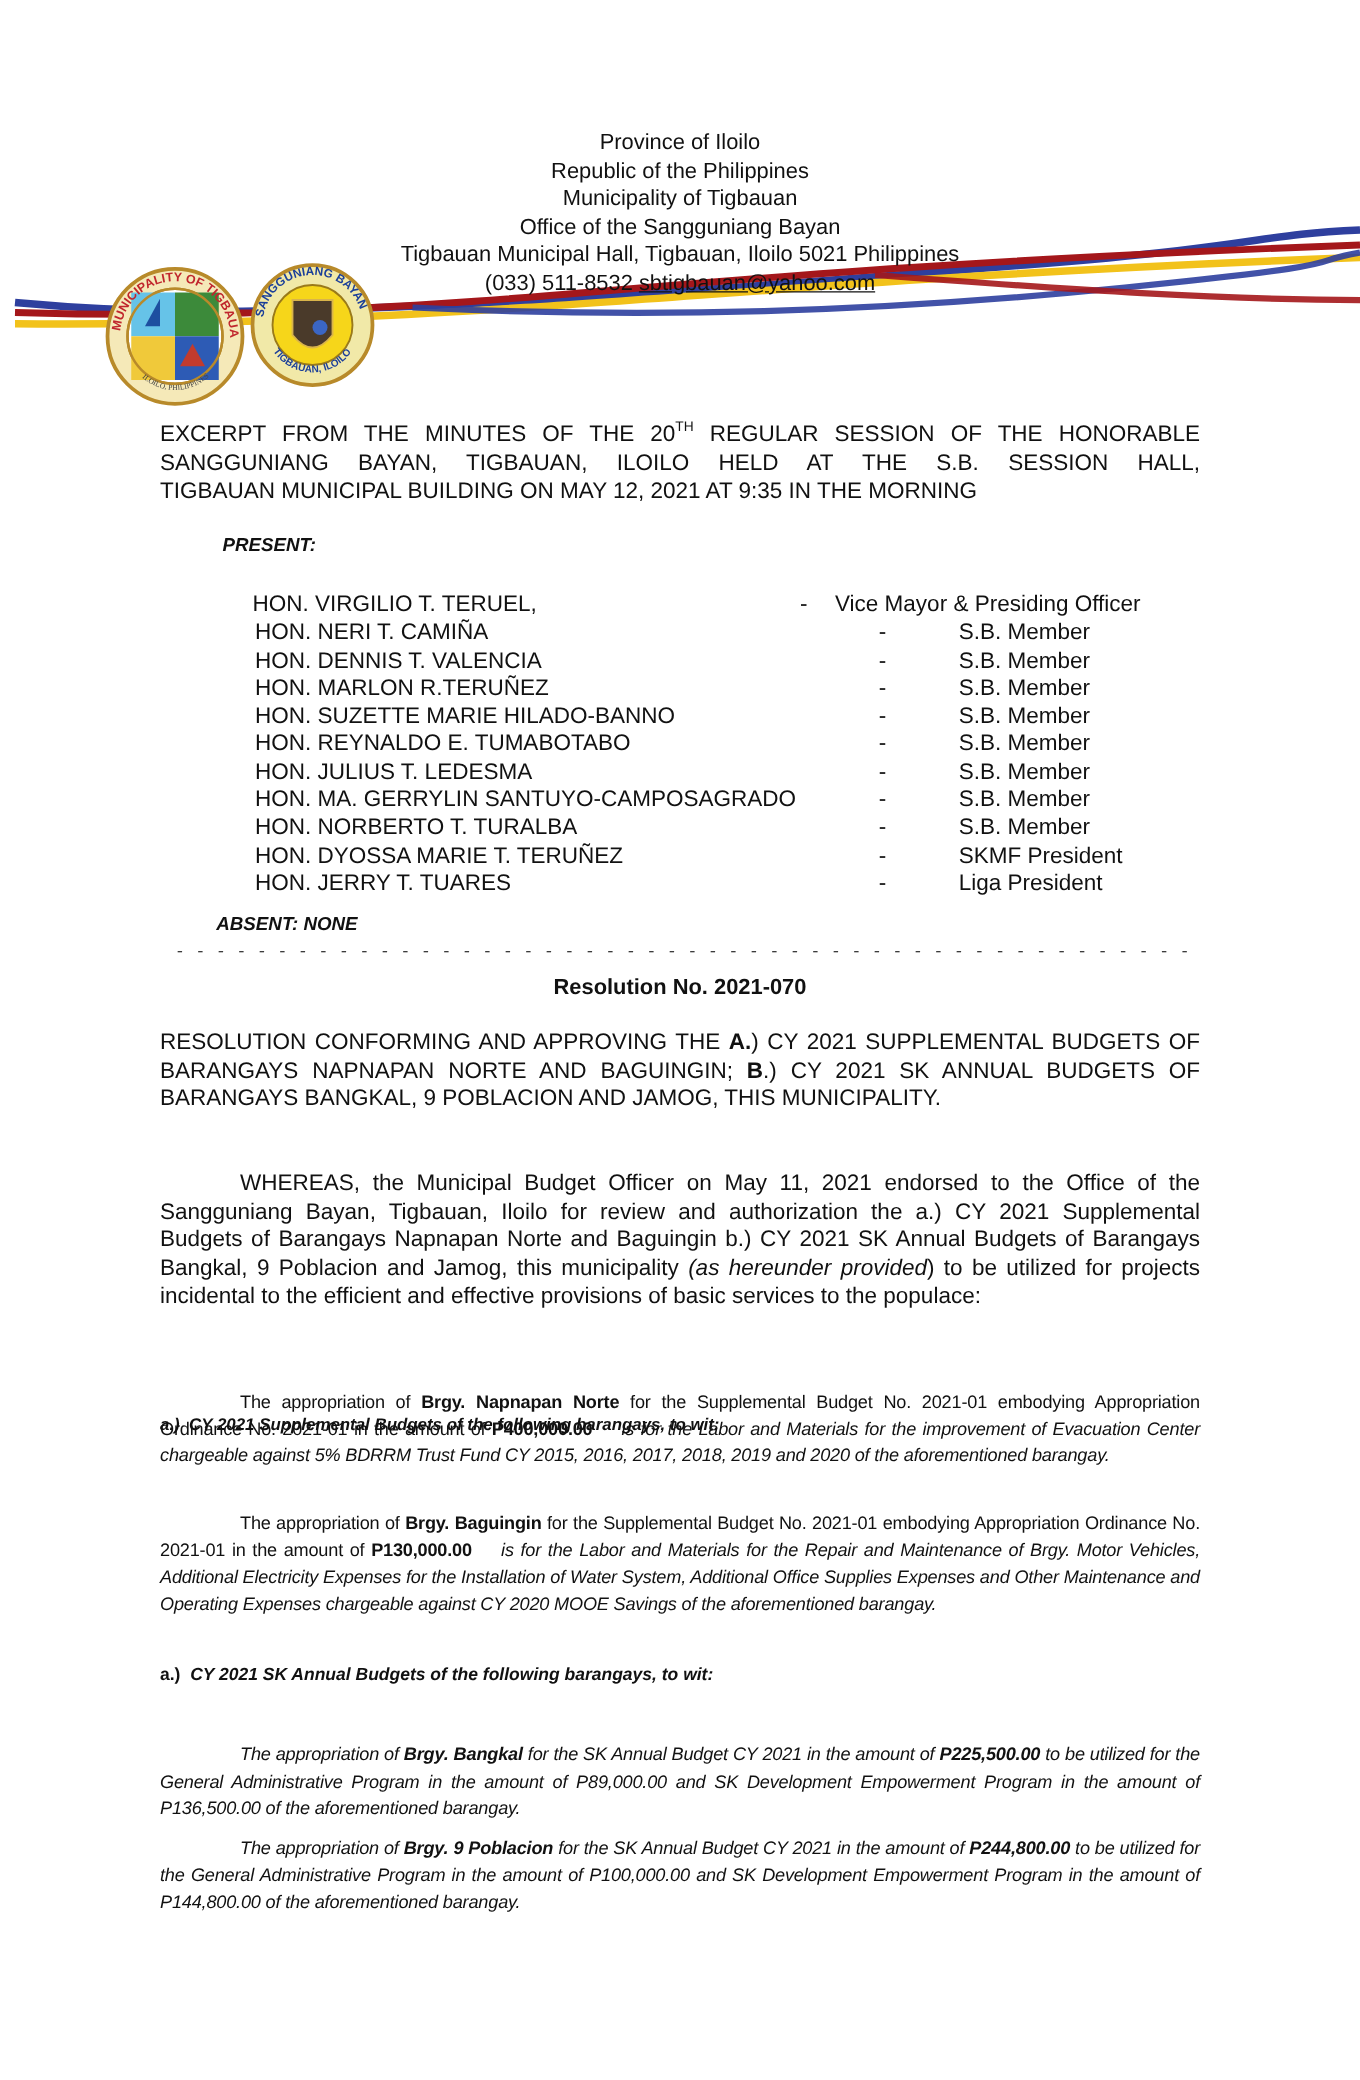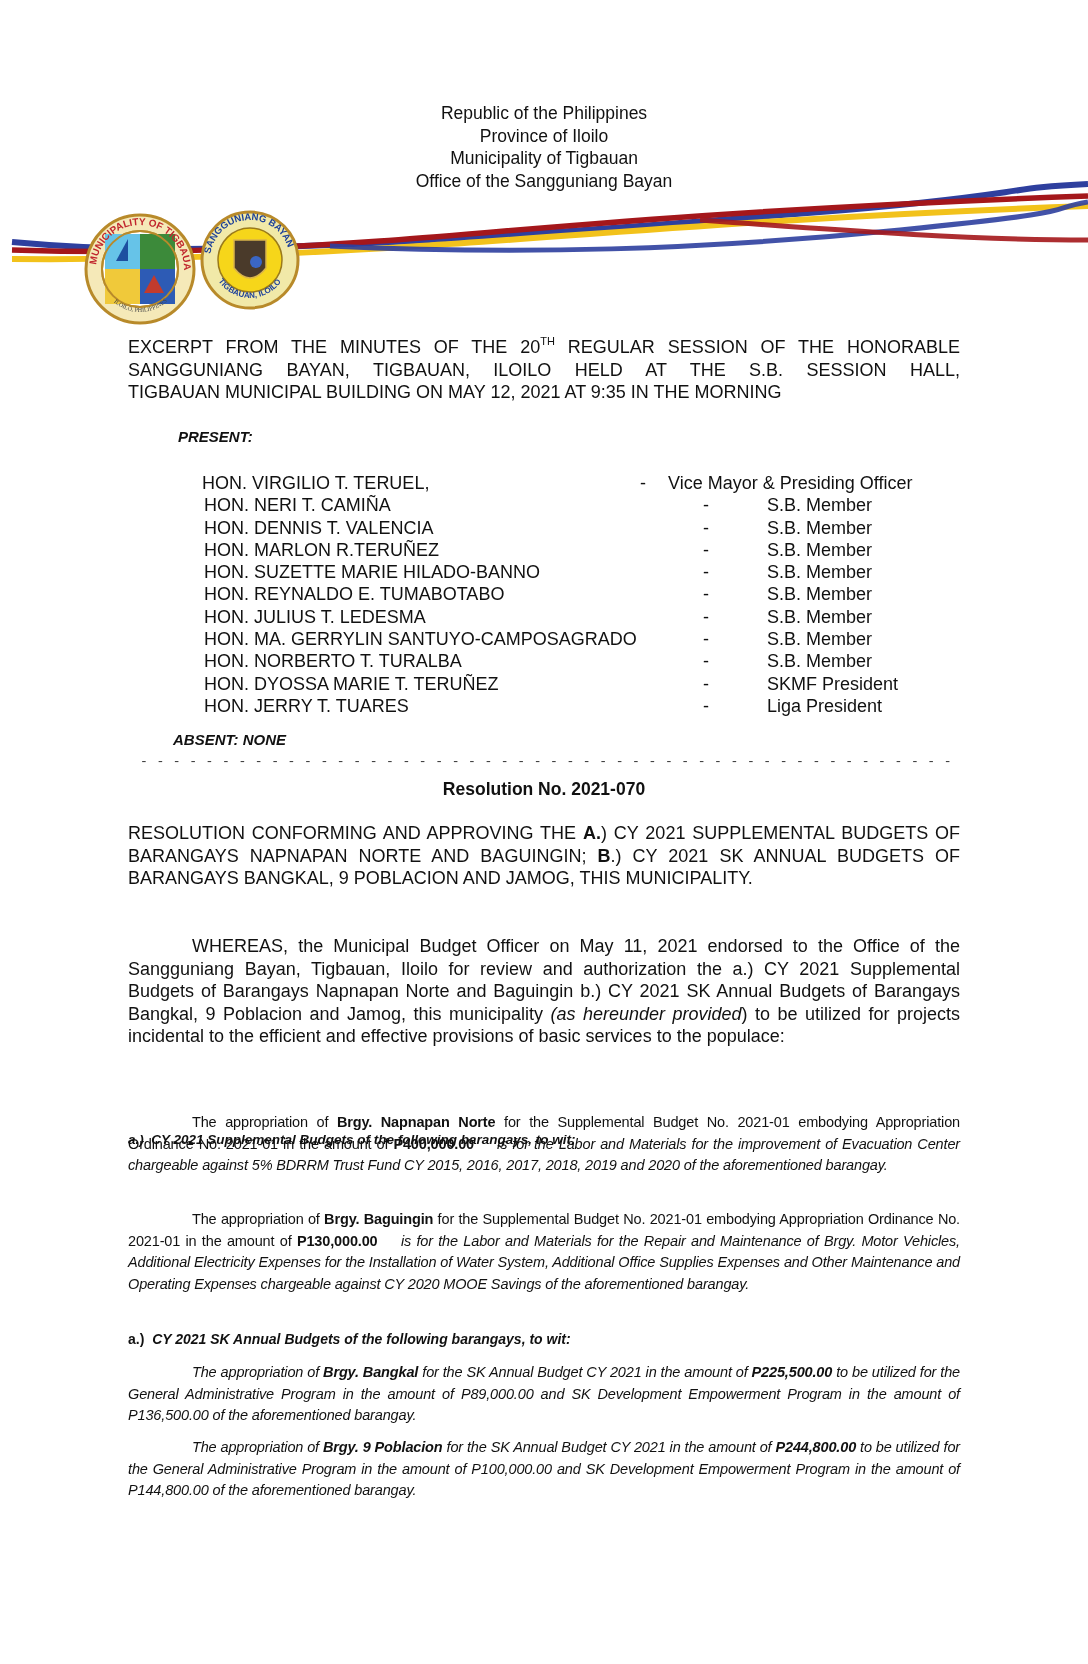--- a/index.html
+++ b/index.html
@@ -32,43 +32,48 @@
 
     .res-title { position: absolute; left: 128px; top: 822px; width: 832px; font-family: "Liberation Sans", sans-serif; font-size: 18px; line-height: 22.5px; text-align: justify; }
     .res-title b { font-weight: bold; }
 
     .whereas { position: absolute; left: 128px; top: 935px; width: 832px; font-family: "Liberation Sans", sans-serif; font-size: 18px; line-height: 22.5px; text-align: justify; text-indent: 64px; }
 
     .sec-head { position: absolute; left: 128px; font-family: "Liberation Sans", sans-serif; font-size: 13.5px; font-weight: bold; }
     .sec-head .it { font-style: italic; }
 
     .para { position: absolute; left: 128px; width: 832px; font-family: "Liberation Sans", sans-serif; font-size: 14.5px; line-height: 21.5px; text-align: justify; text-indent: 64px; letter-spacing: -0.15px; }
-    .para.italic { font-style: italic; }
+    .para.italic { font-style: italic; margin-top: 32px; }
     .para b { font-weight: bold; }
     .para i { font-style: italic; margin-left: 18px; }
   </style>
 </head>
 <body>
 
 <div class="page">
 
   <div class="header">
     <svg class="ribbons" width="1088" height="230" viewBox="0 0 1088 230">
       <path d="M12 142 C 120 152, 200 150, 330 145 S 620 128, 820 112 S 1000 88, 1088 84" stroke="#2e3f9e" stroke-width="6" fill="none"></path>
       <path d="M12 150 C 140 154, 250 150, 380 141 S 700 110, 1088 96" stroke="#a4171b" stroke-width="5.5" fill="none"></path>
       <path d="M12 159 C 150 160, 260 156, 420 146 S 760 118, 1088 106" stroke="#f2c21b" stroke-width="6" fill="none"></path>
       <path d="M330 146 C 520 155, 700 150, 900 130 S 1040 110, 1088 102" stroke="#2e3f9e" stroke-width="5" fill="none" opacity="0.9"></path>
       <path d="M700 120 C 860 132, 980 140, 1088 140" stroke="#a4171b" stroke-width="5" fill="none" opacity="0.9"></path>
     </svg>
 
     <div class="header-text">
+      <div>Province of Iloilo</div>
       <div>Republic of the Philippines</div>
-      <div>Province of Iloilo</div>
       <div>Municipality of Tigbauan</div>
       <div>Office of the Sangguniang Bayan</div>
+      <div>Tigbauan Municipal Hall, Tigbauan, Iloilo 5021 Philippines</div>
+      <div>
+        <span>(033) 511-8532</span>
+        <span class="email">sbtigbauan@yahoo.com</span>
+      </div>
     </div>
 
     <svg class="seal" style="left:84px; top:113px;" width="112" height="112" viewBox="0 0 112 112">
       <circle cx="56" cy="56" r="54" fill="#f5e9b8" stroke="#b88a2a" stroke-width="3"></circle>
       <circle cx="56" cy="56" r="38" fill="#ffffff" stroke="#b88a2a" stroke-width="2"></circle>
       <rect x="21" y="21" width="35" height="35" fill="#66c3e8"></rect>
       <polygon points="32,48 44,26 44,48" fill="#1d4fa0"></polygon>
       <rect x="56" y="21" width="35" height="35" fill="#3c8a3a"></rect>
       <rect x="21" y="56" width="35" height="35" fill="#f0c93a"></rect>
       <rect x="56" y="56" width="35" height="35" fill="#2d5bb5"></rect>

